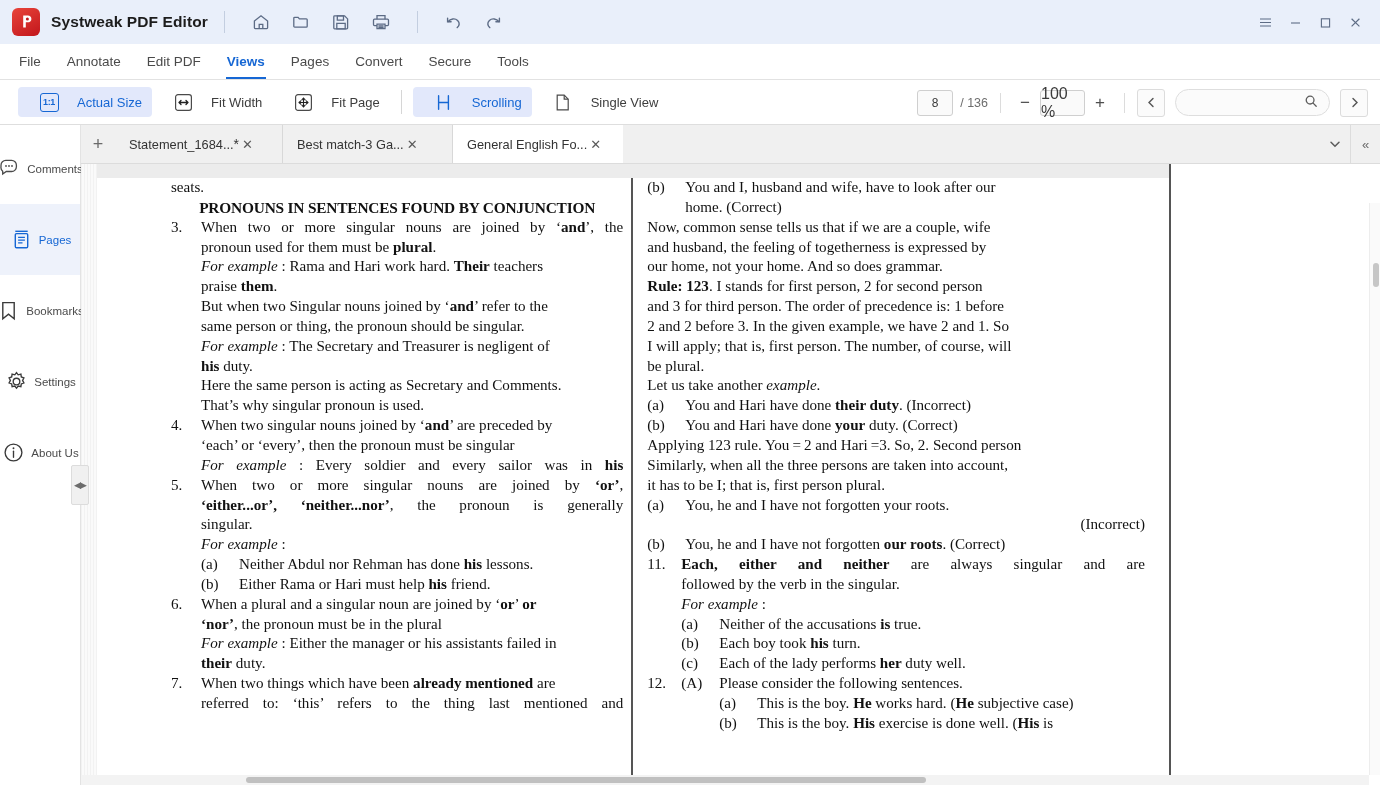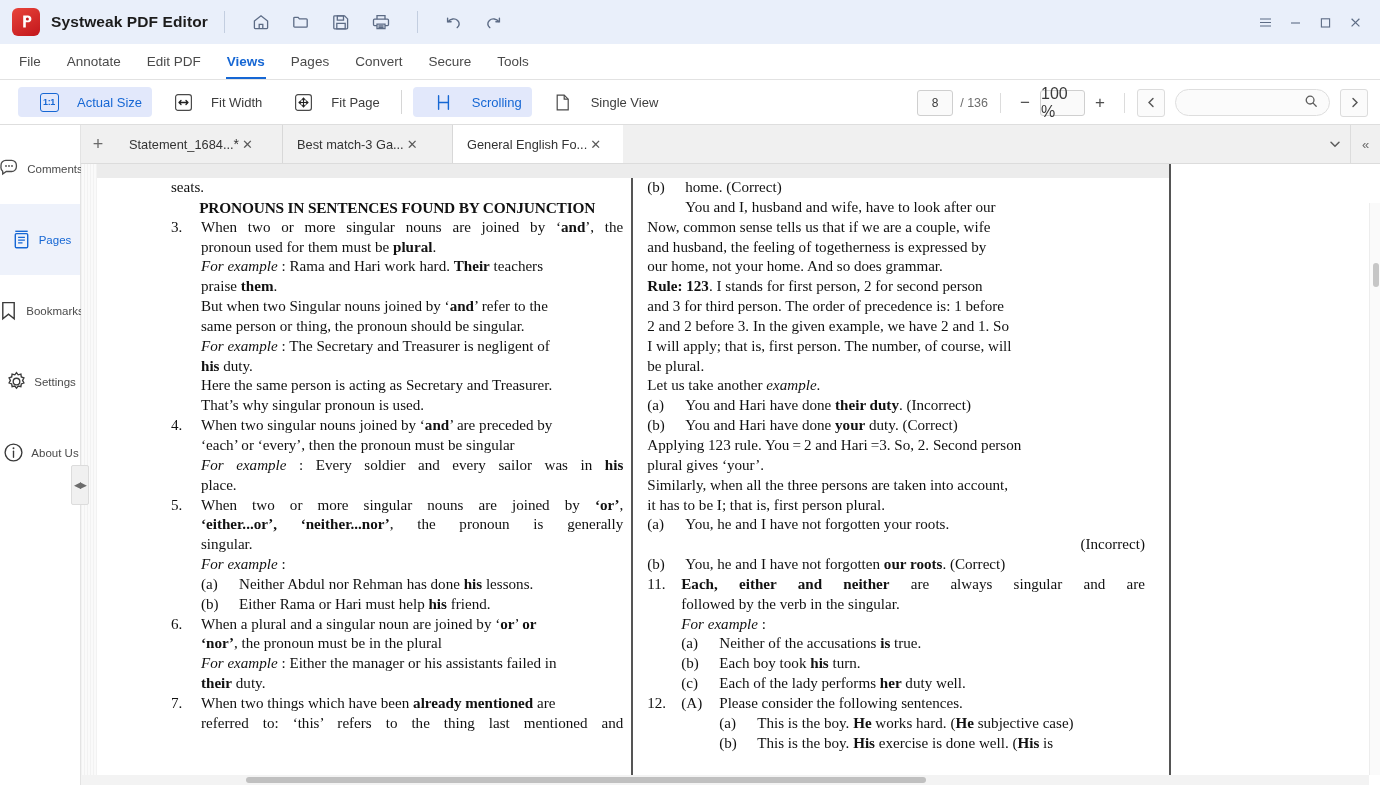--- a/index.html
+++ b/index.html
@@ -635,32 +635,31 @@
                 <div class="num">3.</div>
                 <div class="body">
                   <p class="jst">When two or more singular nouns are joined by ‘<b>and</b>’, the</p>
                   <p>pronoun used for them must be <b>plural</b>.</p>
                   <p><i>For example</i> : Rama and Hari work hard. <b>Their</b> teachers</p>
                   <p>praise <b>them</b>.</p>
                   <p>But when two Singular nouns joined by ‘<b>and</b>’ refer to the</p>
                   <p>same person or thing, the pronoun should be singular.</p>
                   <p><i>For example</i> : The Secretary and Treasurer is negligent of</p>
                   <p><b>his</b> duty.</p>
-                  <p>Here the same person is acting as Secretary and Treasurer.</p>
+                  <p>Here the same person is acting as Secretary and Comments.</p>
                   <p>That’s why singular pronoun is used.</p>
                 </div>
               </div>
 
               <div class="hang">
                 <div class="num">4.</div>
                 <div class="body">
                   <p>When two singular nouns joined by ‘<b>and</b>’ are preceded by</p>
                   <p>‘each’ or ‘every’, then the pronoun must be singular</p>
                   <p class="jst"><i>For example</i> : Every soldier and every sailor was in <b>his</b></p>
-                  <p>place.</p>
                 </div>
               </div>
 
               <div class="hang">
                 <div class="num">5.</div>
                 <div class="body">
                   <p class="jst">When two or more singular nouns are joined by <b>‘or’</b>,</p>
                   <p class="jst"><b>‘either...or’, ‘neither...nor’</b>, the pronoun is generally</p>
                   <p>singular.</p>
                   <p><i>For example</i> :</p>
@@ -696,22 +695,22 @@
             </div>
 
             <div class="col-divider"></div>
 
             <div class="col col-right doc clipbot">
 
 
               <div class="sub">
                 <div class="lt">(b)</div>
                 <div class="bd">
+                  <p>You and I, husband and wife, have to look after our</p>
                   <p>home. (Correct)</p>
-                  <p>You and I, husband and wife, have to look after our</p>
                 </div>
               </div>
 
               <p>Now, common sense tells us that if we are a couple, wife</p>
               <p>and husband, the feeling of togetherness is expressed by</p>
               <p>our home, not your home. And so does grammar.</p>
               <p><b>Rule: 123</b>. I stands for first person, 2 for second person</p>
               <p>and 3 for third person. The order of precedence is: 1 before</p>
               <p>2 and 2 before 3. In the given example, we have 2 and 1. So</p>
               <p>I will apply; that is, first person. The number, of course, will</p>
@@ -721,21 +720,20 @@
               <div class="sub">
                 <div class="lt">(a)</div>
                 <div class="bd">You and Hari have done <b>their duty</b>. (Incorrect)</div>
               </div>
               <div class="sub">
                 <div class="lt">(b)</div>
                 <div class="bd">You and Hari have done <b>your</b> duty. (Correct)</div>
               </div>
 
               <p>Applying 123 rule. You = 2 and Hari =3. So, 2. Second person</p>
-              <p>plural gives ‘your’.</p>
               <p>Similarly, when all the three persons are taken into account,</p>
               <p>it has to be I; that is, first person plural.</p>
 
               <div class="sub">
                 <div class="lt">(a)</div>
                 <div class="bd">You, he and I have not forgotten your roots.</div>
               </div>
               <p class="right">(Incorrect)</p>
               <div class="sub">
                 <div class="lt">(b)</div>

